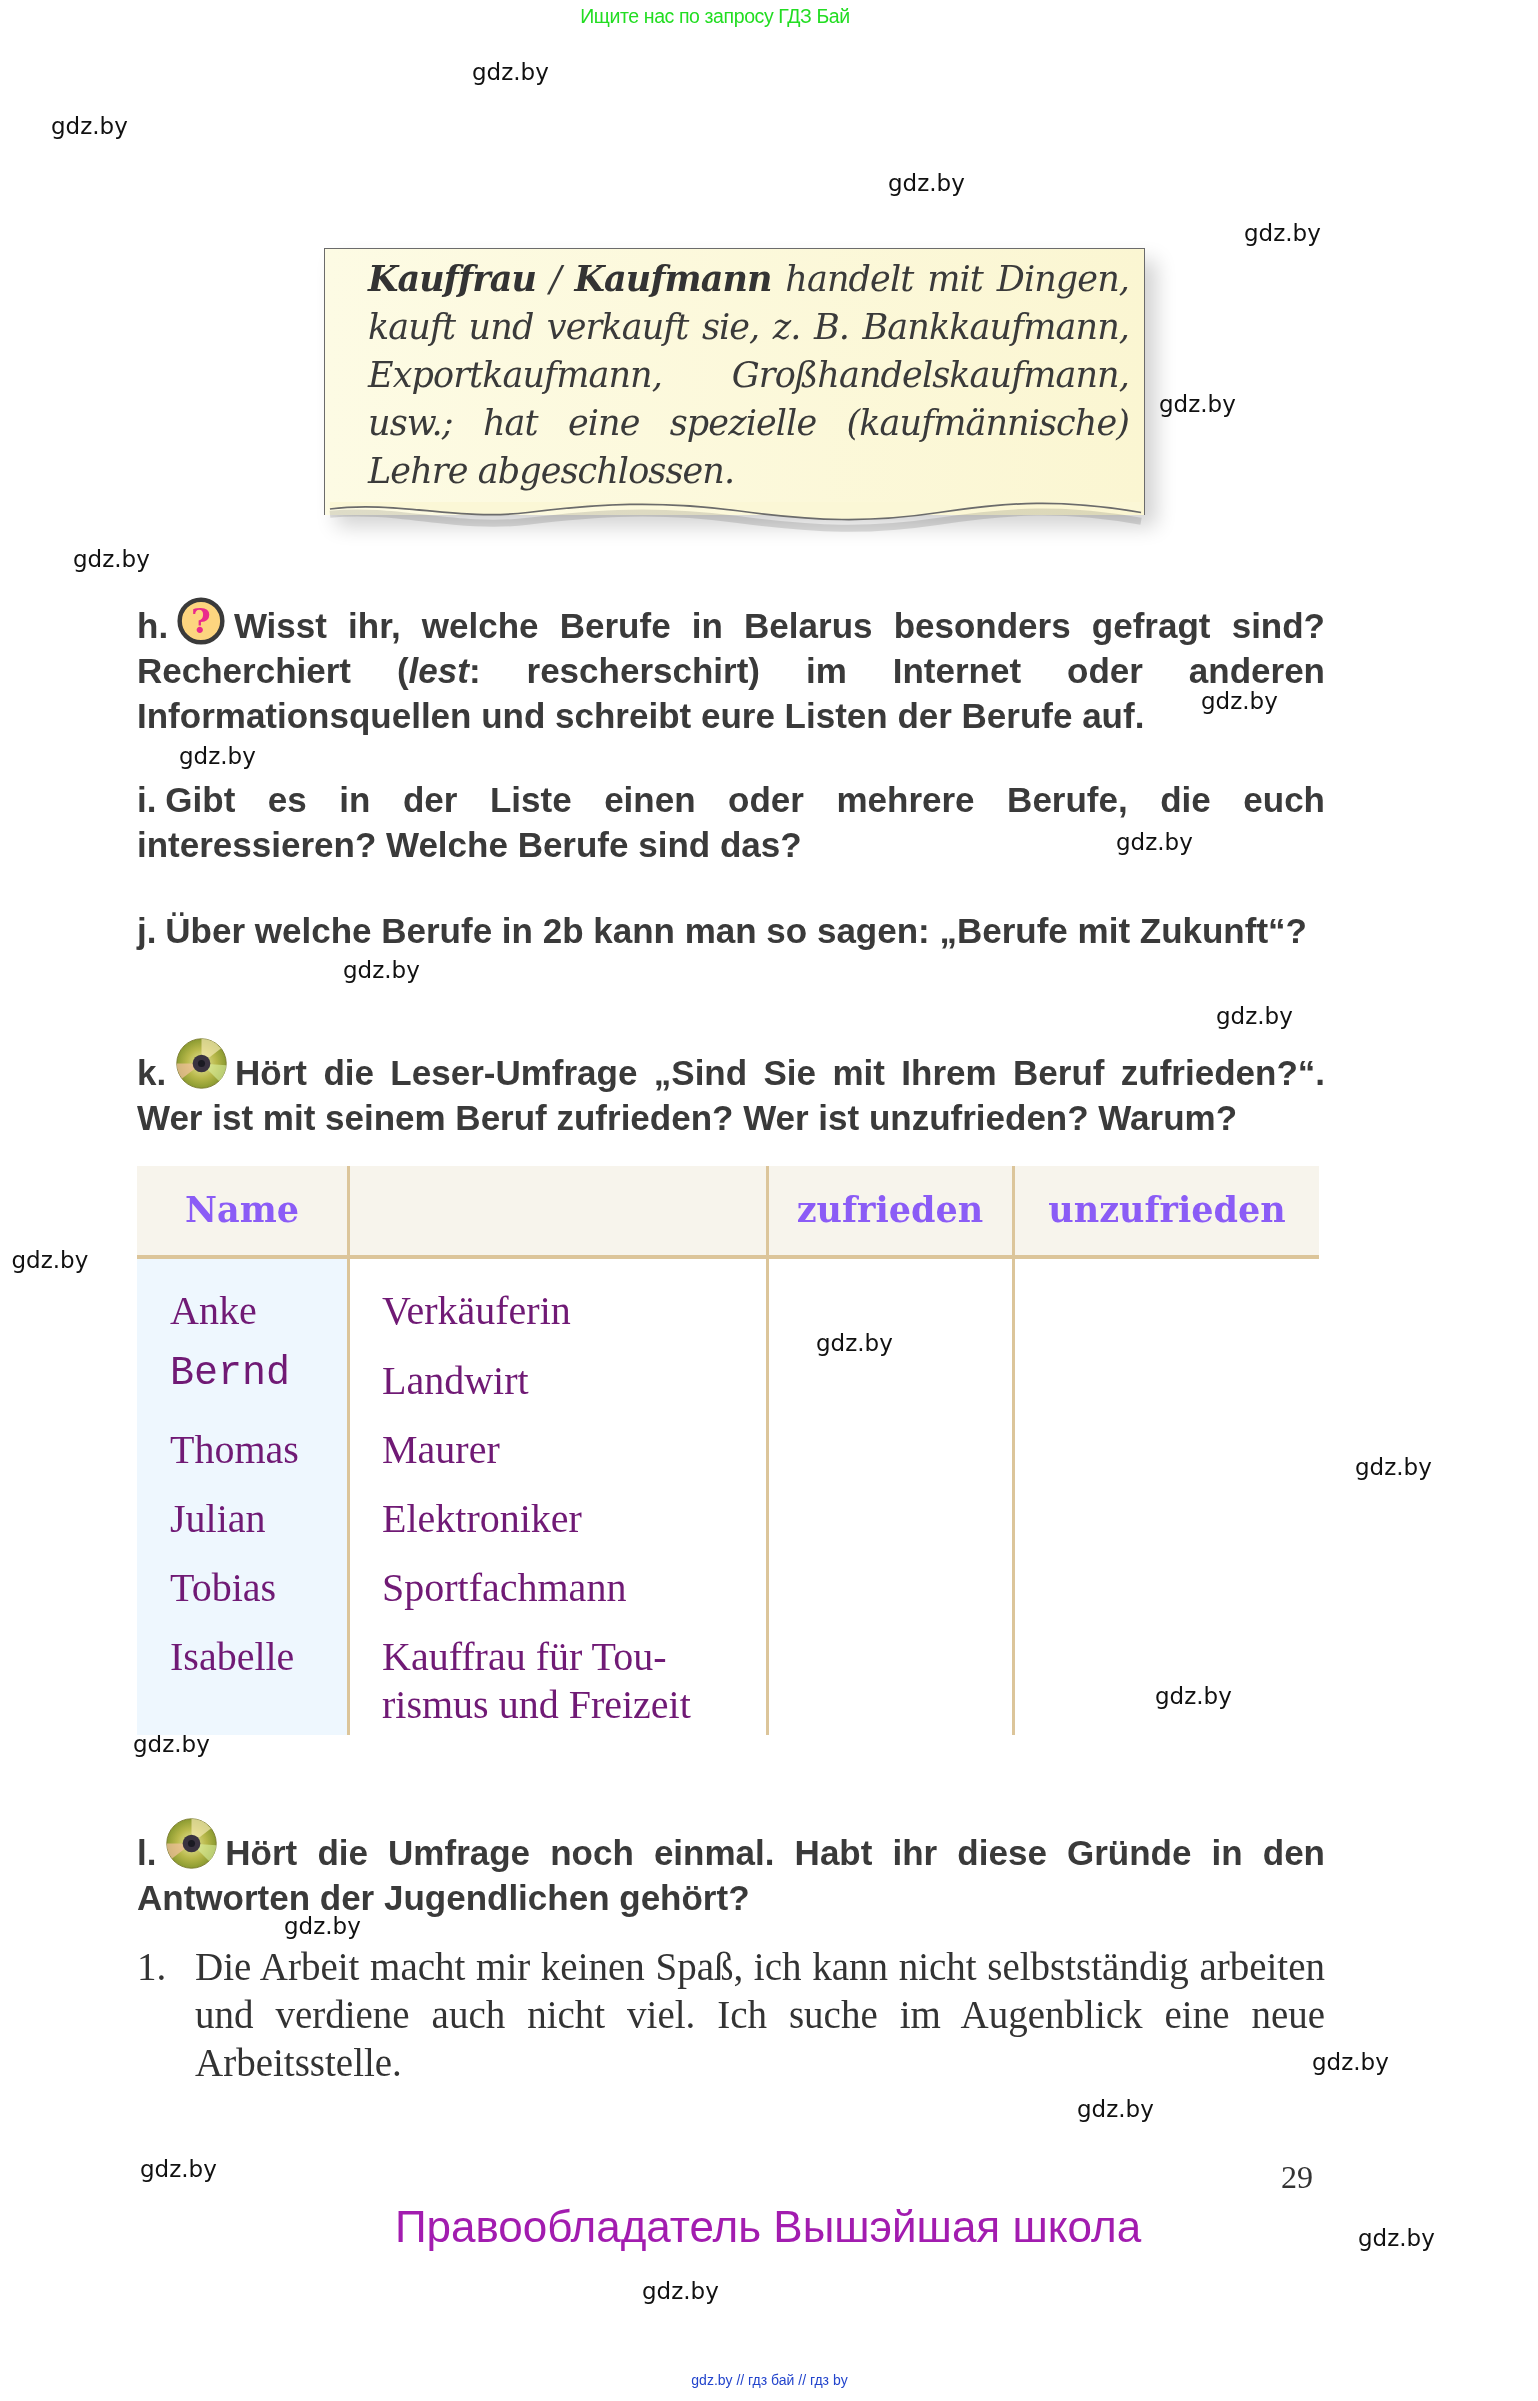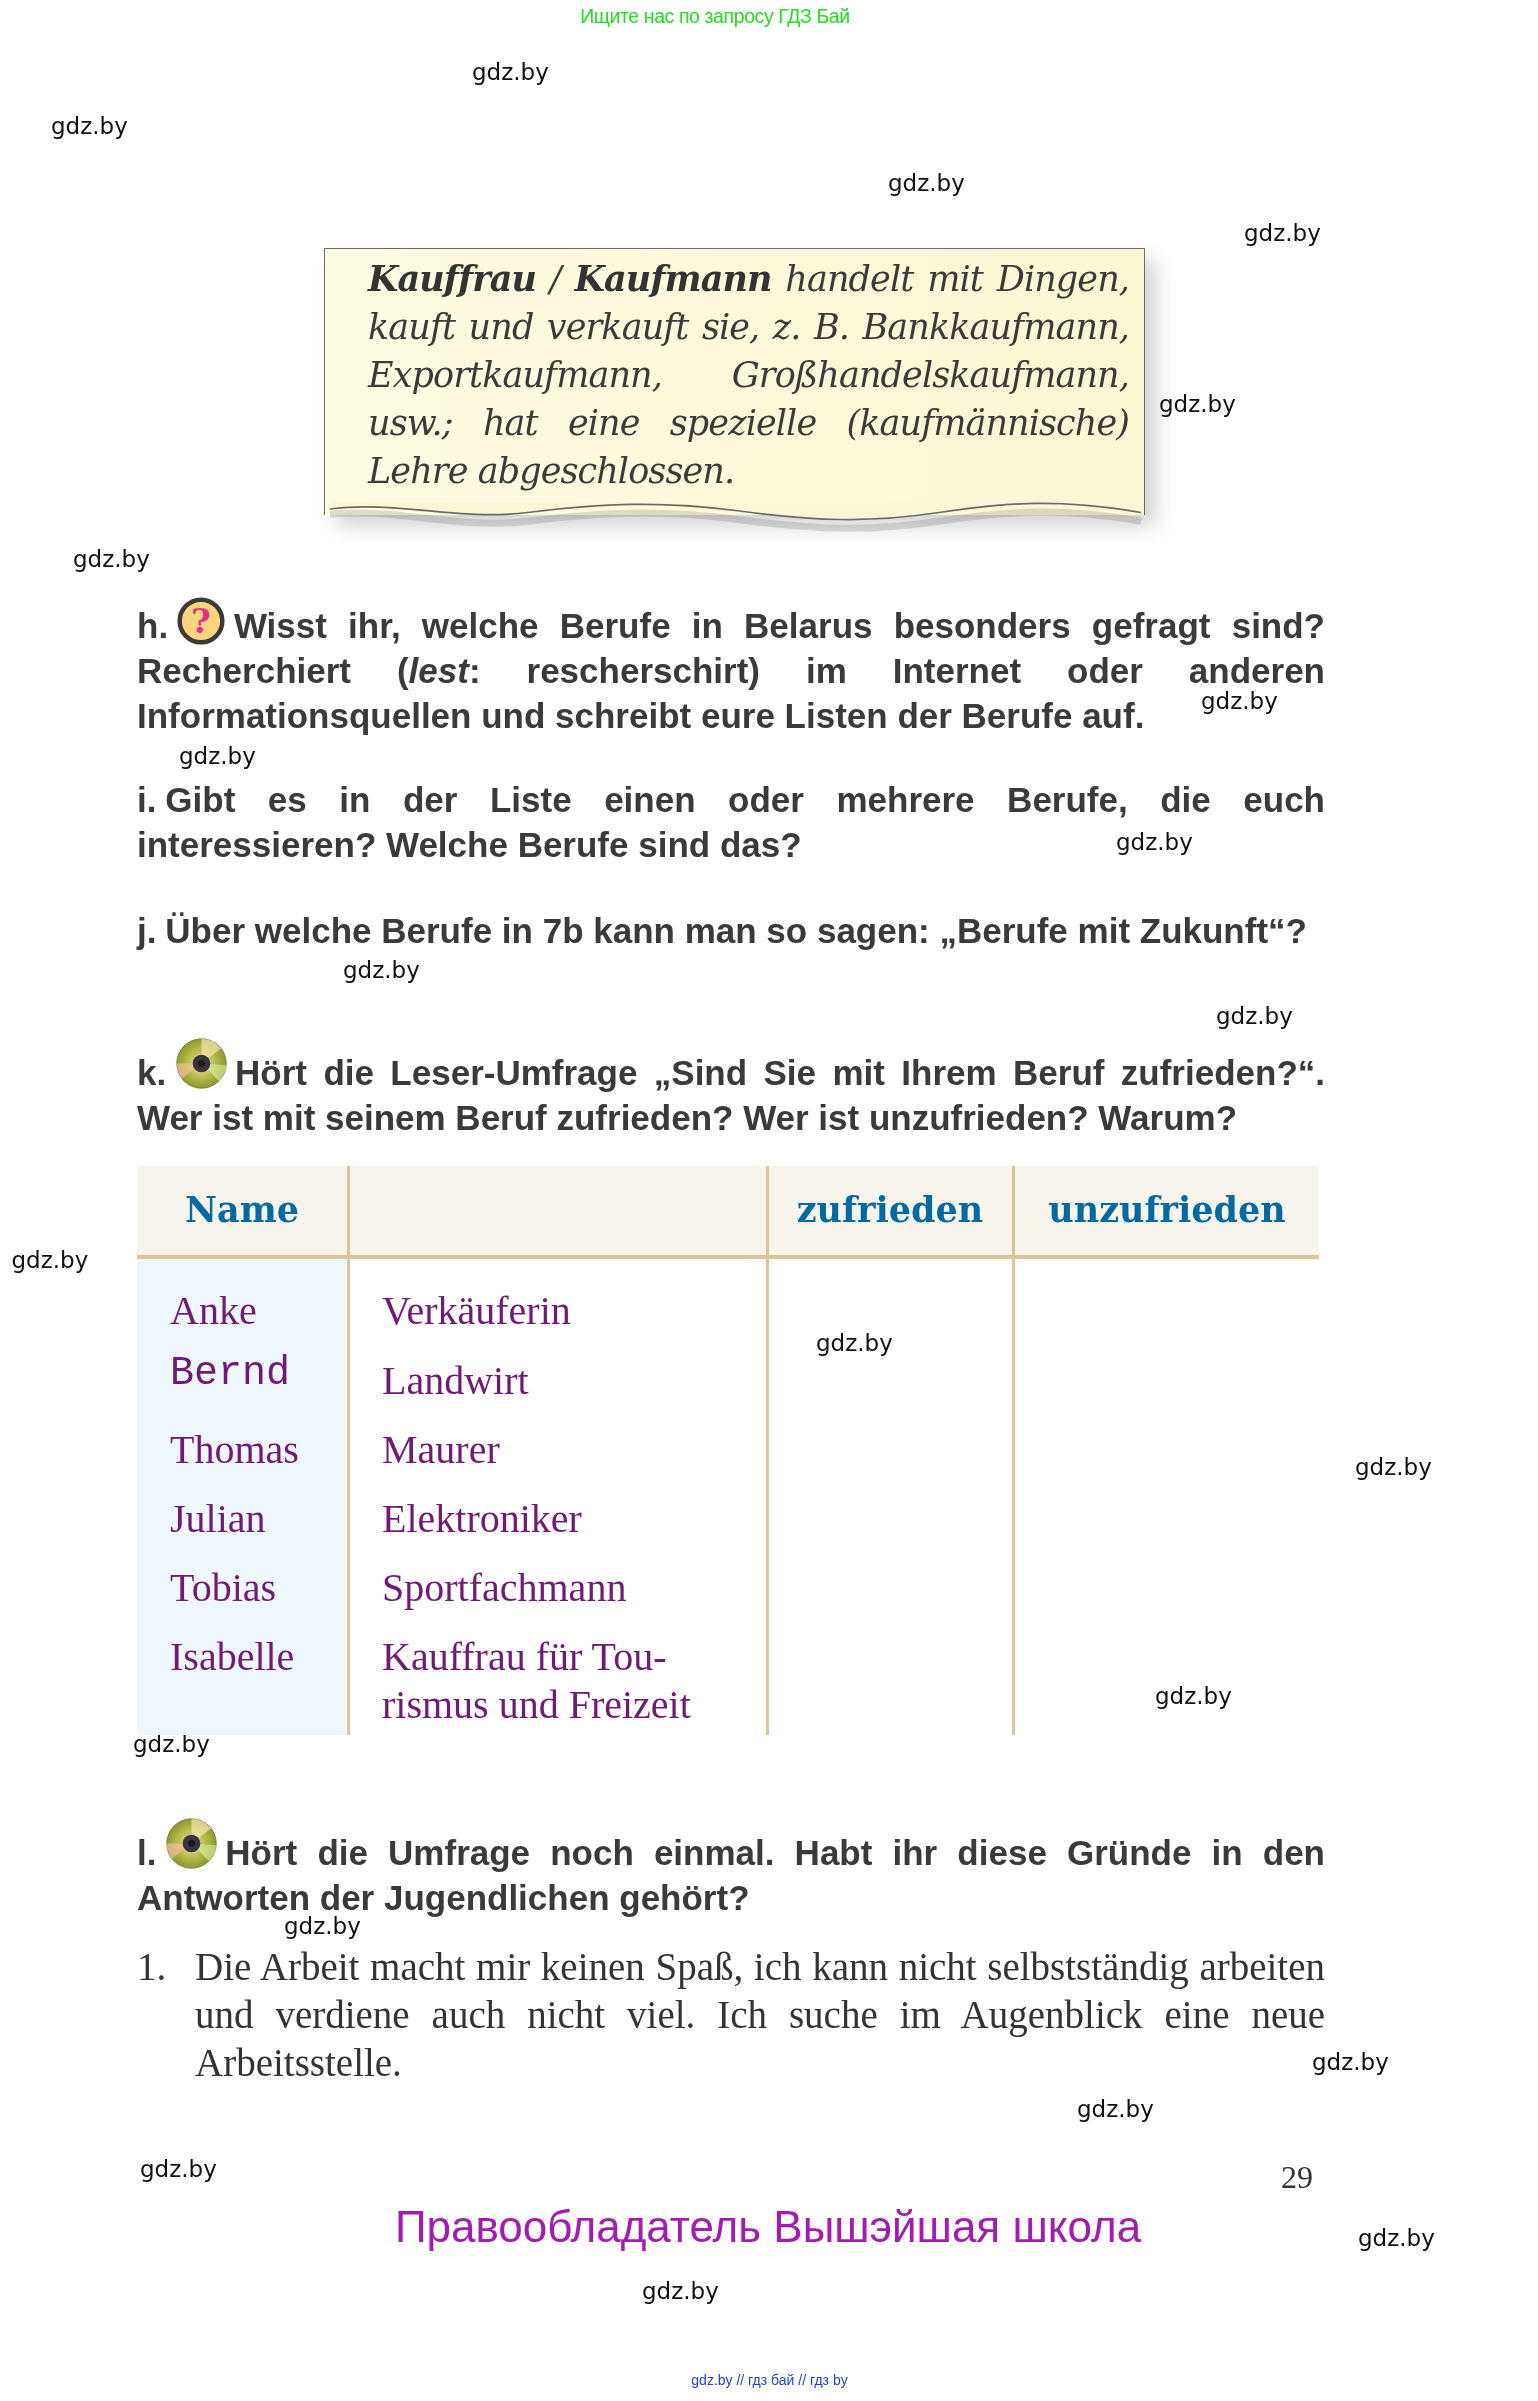--- a/index.html
+++ b/index.html
@@ -30,21 +30,21 @@
   .icon-q { display: inline-block; width: 48px; height: 48px; vertical-align: -7px; margin-right: 8.9px; }
   .icon-cd { display: inline-block; width: 53px; height: 53px; vertical-align: -5.3px; margin-right: 7px; }
 
   
   .tbl { left: 137px; top: 1166px; width: 1182px; height: 569px; }
   .tbl-head { position: absolute; left: 0; top: 0; width: 1182px; height: 89px; background: #f7f4ec;
     border-bottom: 4.4px solid #dcc59a; }
   .tbl-namecol { position: absolute; left: 0; top: 93px; width: 211px; height: 476px; background: #eef7fe; }
   .tbl-vline { position: absolute; top: 0; width: 2.7px; height: 569px; background: #dcc59a; }
   .th { position: absolute; top: 23px; font-family: "DejaVu Serif", serif; font-weight: bold;
-    font-size: 35px; color: #0369a1; text-align: center; }
+    font-size: 35px; color: #8b5cf6; text-align: center; }
   .td { position: absolute; font-family: "Liberation Serif", serif; font-size: 40px; color: #701a75;
     line-height: 48px; white-space: nowrap; }
 
   
   .reading { font-family: "Liberation Serif", serif; font-size: 39px; line-height: 48px; color: #333;
     text-align: justify; }
 
   .page-num { left: 1281px; top: 2159px; font-family: "Liberation Serif", serif; font-size: 32px; color: #333; }
   .copyright { left: 0; width: 1536px; top: 2202px; text-align: center; font-family: "Liberation Sans", sans-serif;
     font-size: 44px; color: #a21caf; }
@@ -98,21 +98,21 @@
         <circle cx="27" cy="27" r="24" fill="#fdd57f" stroke="#3a3a3a" stroke-width="5"></circle>
         <text x="27" y="40" text-anchor="middle" font-family="DejaVu Serif, serif" font-weight="bold" font-size="38" fill="#ea2a8c">?</text>
       </svg></span><span>Wisst ihr, welche Berufe in Belarus besonders gefragt sind? Recherchiert (</span><i>lest</i><span>: rescherschirt) im Internet oder anderen Informationsquellen und schreibt eure Listen der Berufe auf.</span>
 </div>
 
 <div class="abs task" style="top:777px;">
   <span class="letter">i.</span><span>Gibt es in der Liste einen oder mehrere Berufe, die euch interessieren? Welche Berufe sind das?</span>
 </div>
 
 <div class="abs task" style="top:908px;">
-  <span class="letter">j.</span><span>Über welche Berufe in 7b kann man so sagen: „Berufe mit Zukunft“?</span>
+  <span class="letter">j.</span><span>Über welche Berufe in 2b kann man so sagen: „Berufe mit Zukunft“?</span>
 </div>
 
 <div class="abs task" style="top:1037px;">
   <span class="letter">k.</span><span class="icon-cd"><svg viewBox="0 0 60 60" width="53" height="53">
         <defs>
           <radialGradient id="cdg1" cx="50%" cy="50%" r="50%">
             <stop offset="0%" stop-color="#e8e8a0"></stop>
             <stop offset="60%" stop-color="#b8b84a"></stop>
             <stop offset="100%" stop-color="#8a9a30"></stop>
           </radialGradient>

